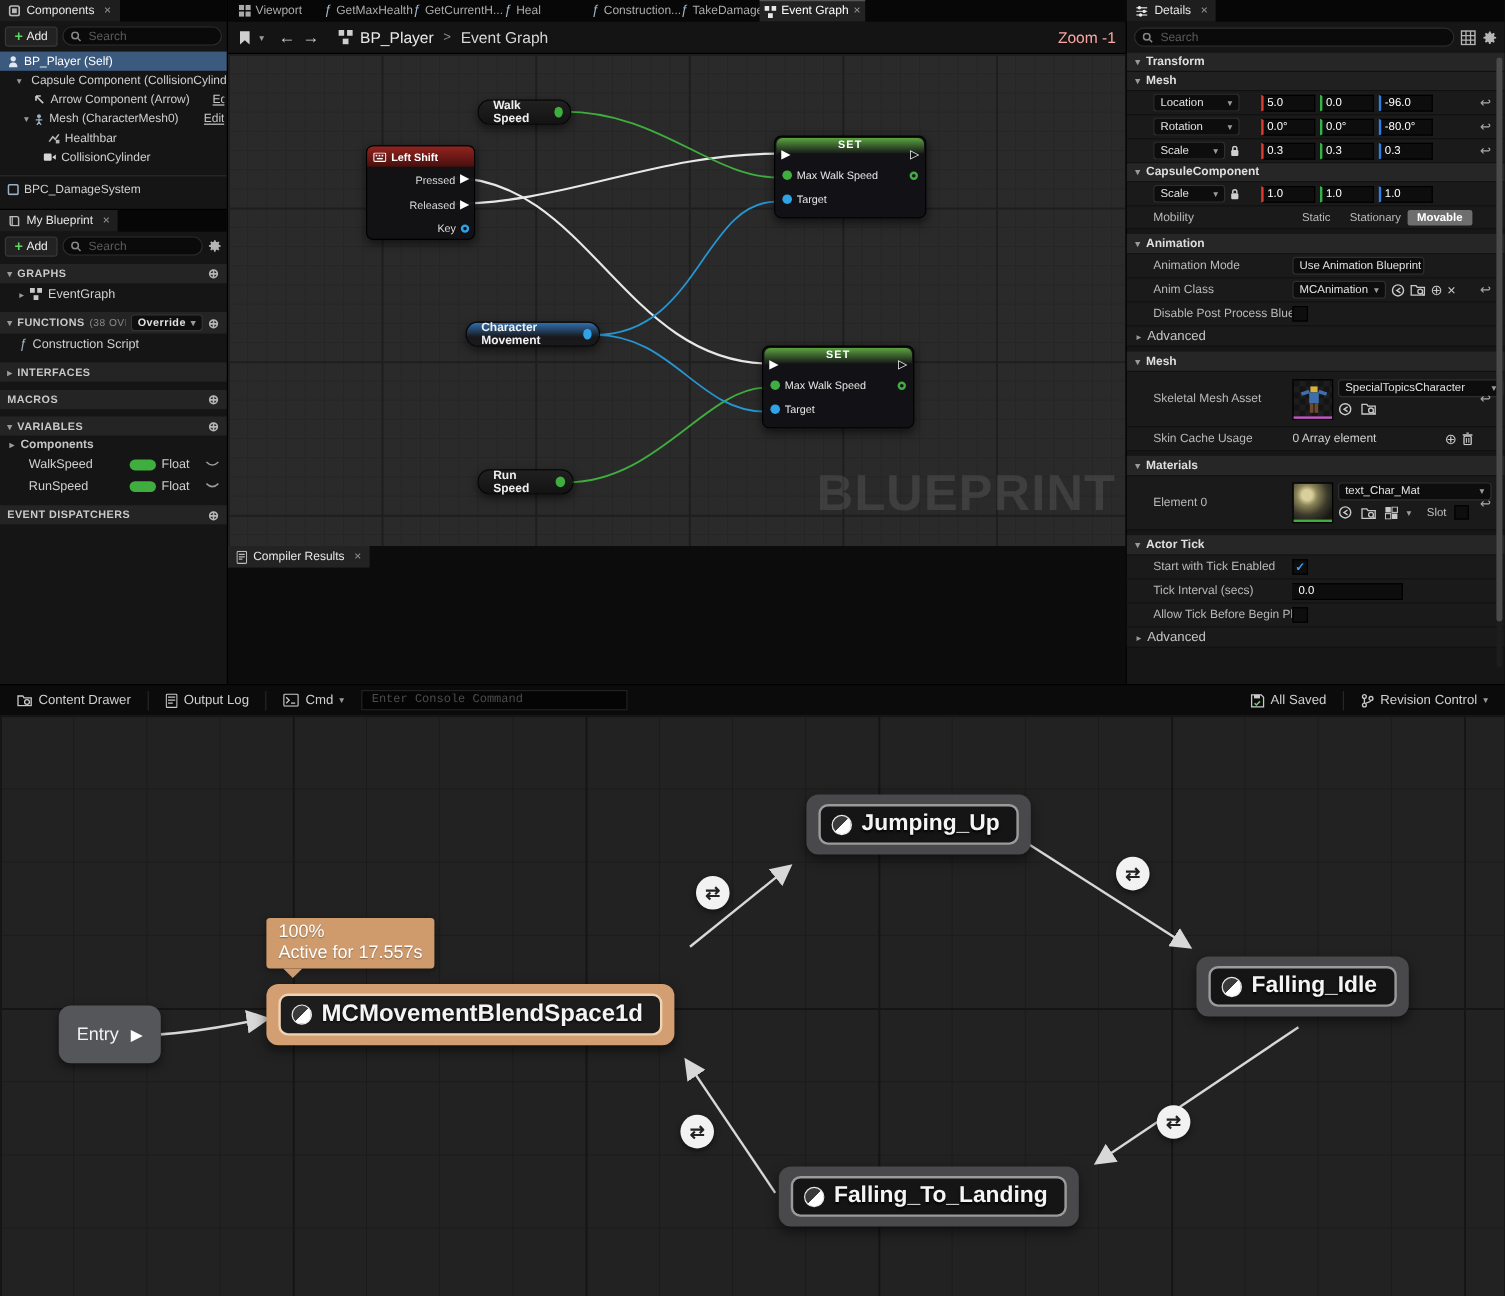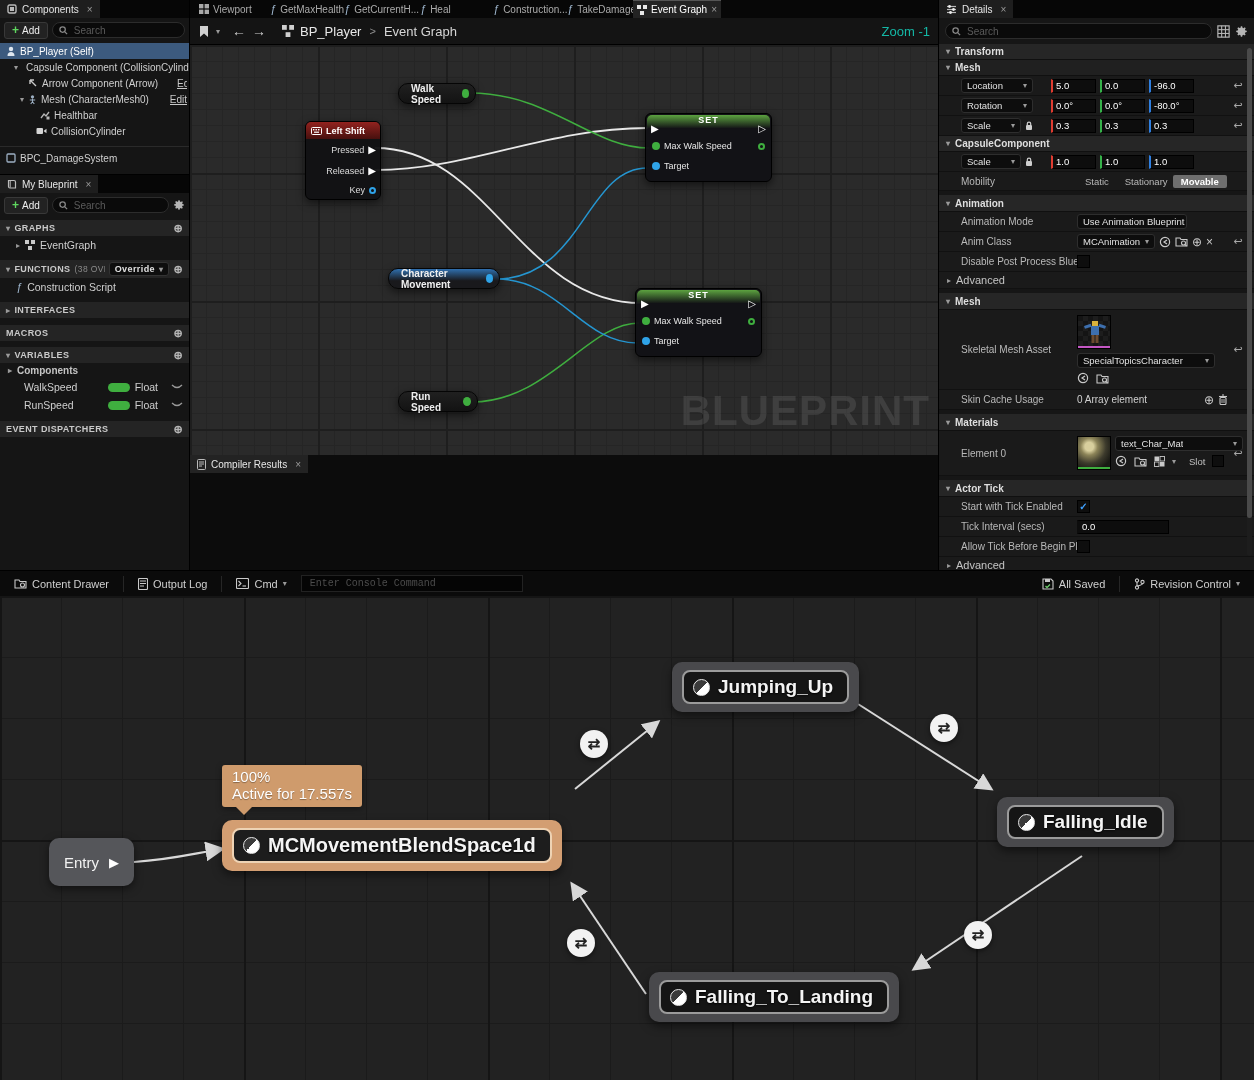--- a/index.html
+++ b/index.html
@@ -42,39 +42,39 @@
   
   .tabstrip { position:relative; height:18px; background:#070707; flex:0 0 18px; }
   .dtab { position:absolute; top:0; height:18px; display:flex; align-items:center; gap:4px; color:#ababab; font-size:10px; padding:0 4px; white-space:nowrap; }
   .dtab .fn { color:#9fb7cf; font-style:italic; font-size:11px; }
   .dtab.active { background:#232323; color:#fff; border-top:1px solid #555; }
   
   .gtoolbar { height:27px; background:#141414; border-bottom:1px solid #000; display:flex; align-items:center; gap:6px; padding:0 8px; flex:0 0 27px; }
   .gtoolbar .nav { color:#cfcfcf; font-size:14px; line-height:14px; }
   .crumb { color:#e8e8e8; font-size:13px; }
   .crumbsep { color:#8f8f8f; font-size:11px; margin:0 2px; }
-  .zoomlbl { margin-left:auto; color:#14b8a6; font-size:13px; }
+  .zoomlbl { margin-left:auto; color:#fca5a5; font-size:13px; }
   
   .canvas { position:relative; flex:0 0 410px; height:410px; overflow:hidden;
     background-color:#2a2a2a;
     background-image:
       linear-gradient(#1e1e1e 2px, transparent 2px),
       linear-gradient(90deg,#1e1e1e 2px, transparent 2px),
       linear-gradient(#252525 1px, transparent 1px),
       linear-gradient(90deg,#252525 1px, transparent 1px);
     background-size:128px 128px,128px 128px,16px 16px,16px 16px;
   }
   .wires { position:absolute; left:0; top:0; pointer-events:none; }
   .gnode { position:absolute; box-shadow:0 3px 8px rgba(0,0,0,.55); }
   .vpill { height:21px; border-radius:10px; background:linear-gradient(#202020,#131313); border:1px solid #050505; display:flex; align-items:center; gap:6px; padding:0 6px 0 12px; font-size:10px; font-weight:bold; color:#efefef; }
   .vpill .pin { width:9px; height:9px; border-radius:50%; }
   .pin.g { background:#3fae3f; } .pin.b { background:#2fa3e8; }
   .ring { width:7px; height:7px; border-radius:50%; border:2px solid #3fae3f; }
   .ring.b { border-color:#2fa3e8; }
-  .evnode { width:76px; border-radius:6px; background:rgba(18,18,20,.96); border:1px solid #000; }
+  .evnode { width:91px; border-radius:6px; background:rgba(18,18,20,.96); border:1px solid #000; }
   .evhead { height:17px; border-radius:5px 5px 0 0; background:linear-gradient(180deg,#93231f,#47100e); display:flex; align-items:center; gap:4px; padding:0 5px; color:#fff; font-size:9px; font-weight:bold; }
   .evrow { height:21px; display:flex; align-items:center; justify-content:flex-end; gap:4px; padding:0 4px; color:#ddd; font-size:9px; }
   .exec { color:#fff; font-size:10px; line-height:10px; }
   .setnode { width:127px; height:69px; border-radius:6px; background:rgba(18,18,22,.96); border:1px solid #000; }
   .sethead { position:relative; height:22px; }
   .setband { position:absolute; left:1px; right:1px; top:1px; height:13px; border-radius:5px 5px 0 0; background:linear-gradient(180deg,rgba(96,170,66,.95),rgba(40,60,30,.15)); }
   .settitle { position:absolute; left:0; right:0; top:1px; text-align:center; color:#fff; font-size:9px; font-weight:bold; letter-spacing:1px; }
   .setexec { position:absolute; top:9px; font-size:10px; color:#fff; }
   .setrow { height:20px; display:flex; align-items:center; gap:4px; padding:0 6px; color:#e6e6e6; font-size:9px; }
   .setrow .dot { width:8px; height:8px; border-radius:50%; }
@@ -674,21 +674,21 @@
         <span style="margin-left:5px;color:#c4c4c4;">Advanced</span>
       </div>
 
       <div class="dhdr" style="margin-top:4px;height:17px;">
         <span class="car">▾</span>
         <span>Mesh</span>
       </div>
 
       <div class="drow" style="min-height:46px;">
         <span class="dlabel">Skeletal Mesh Asset</span>
-        <span class="dval" style="align-items:flex-start;padding:5px 0;flex-direction:column;">
+        <span class="dval" style="align-items:flex-start;padding:5px 0;">
           <span class="thumb">
             <svg class="ic" width="34" height="32" viewBox="0 0 34 32">
                 <rect x="14" y="5" width="6" height="5" fill="#d9b23c"></rect>
                 <rect x="13" y="10" width="8" height="9" fill="#3d6fae"></rect>
                 <rect x="6" y="10" width="7" height="3" fill="#3d6fae" transform="rotate(-18 6 10)"></rect>
                 <rect x="21" y="10" width="7" height="3" fill="#3d6fae" transform="rotate(18 28 10)"></rect>
                 <rect x="13.5" y="19" width="3" height="8" fill="#6b4a2f"></rect>
                 <rect x="17.5" y="19" width="3" height="8" fill="#6b4a2f"></rect>
               </svg>
             <span class="underline" style="background:#c457c4;"></span>

